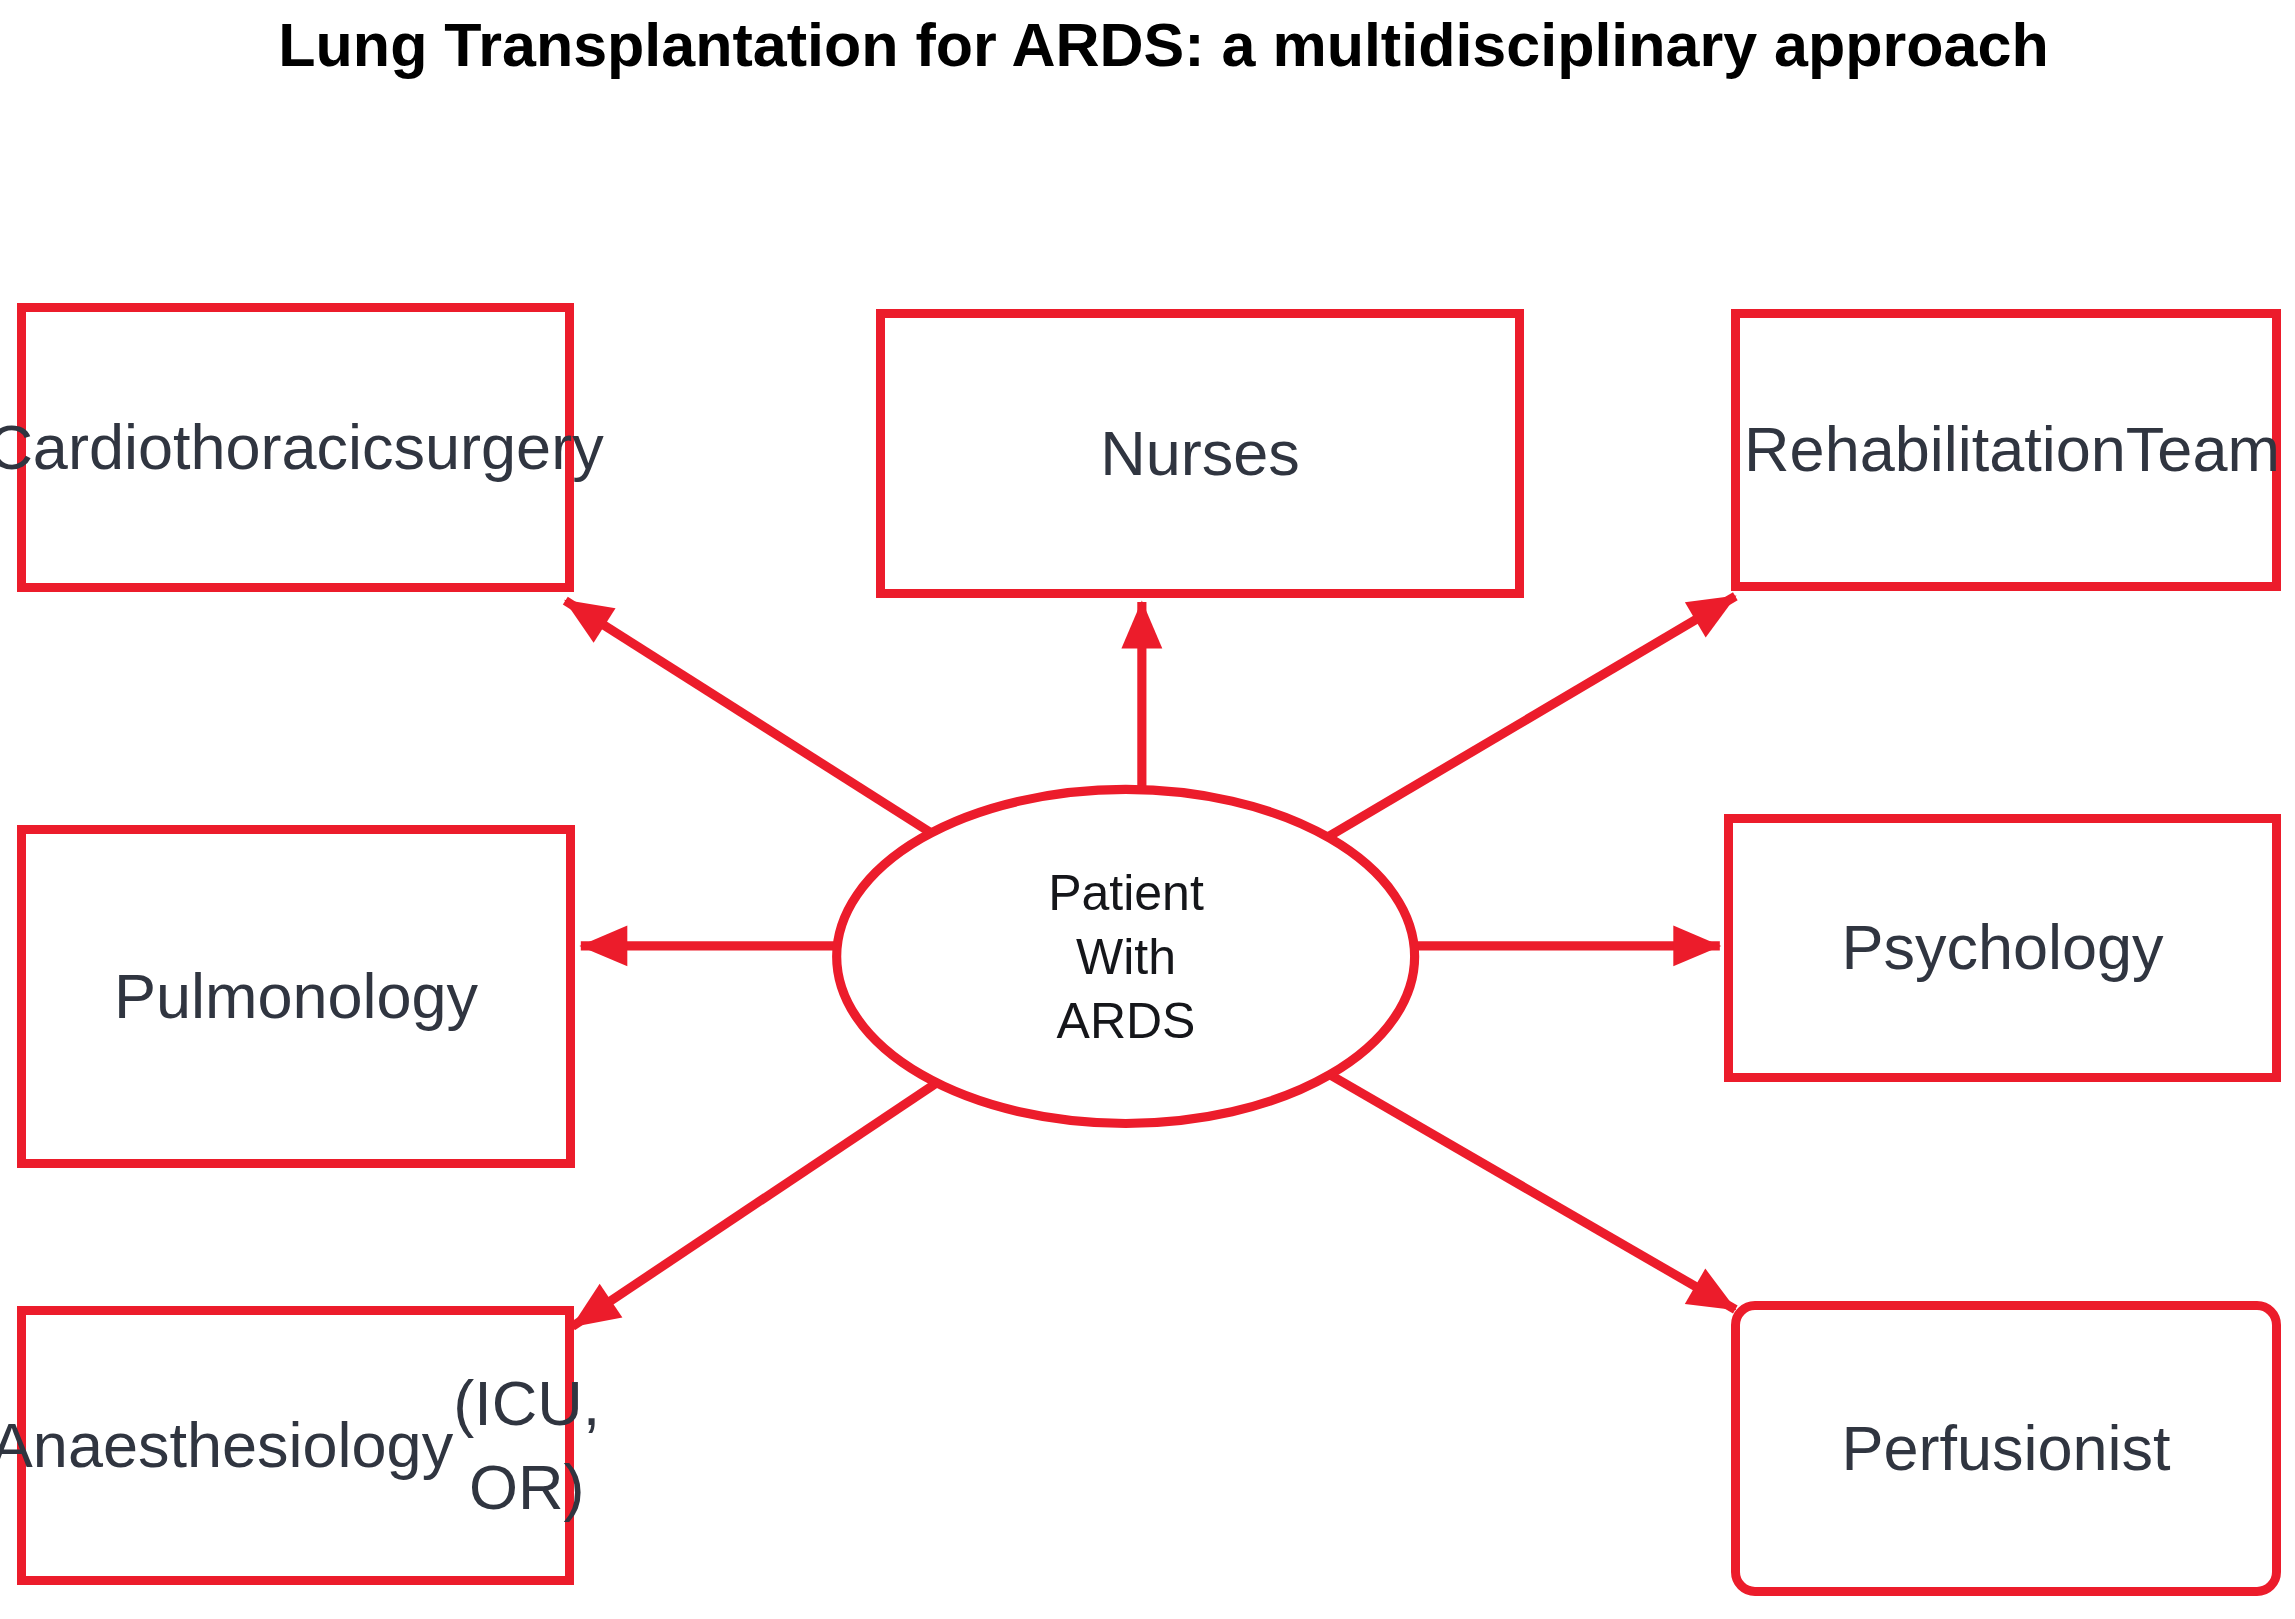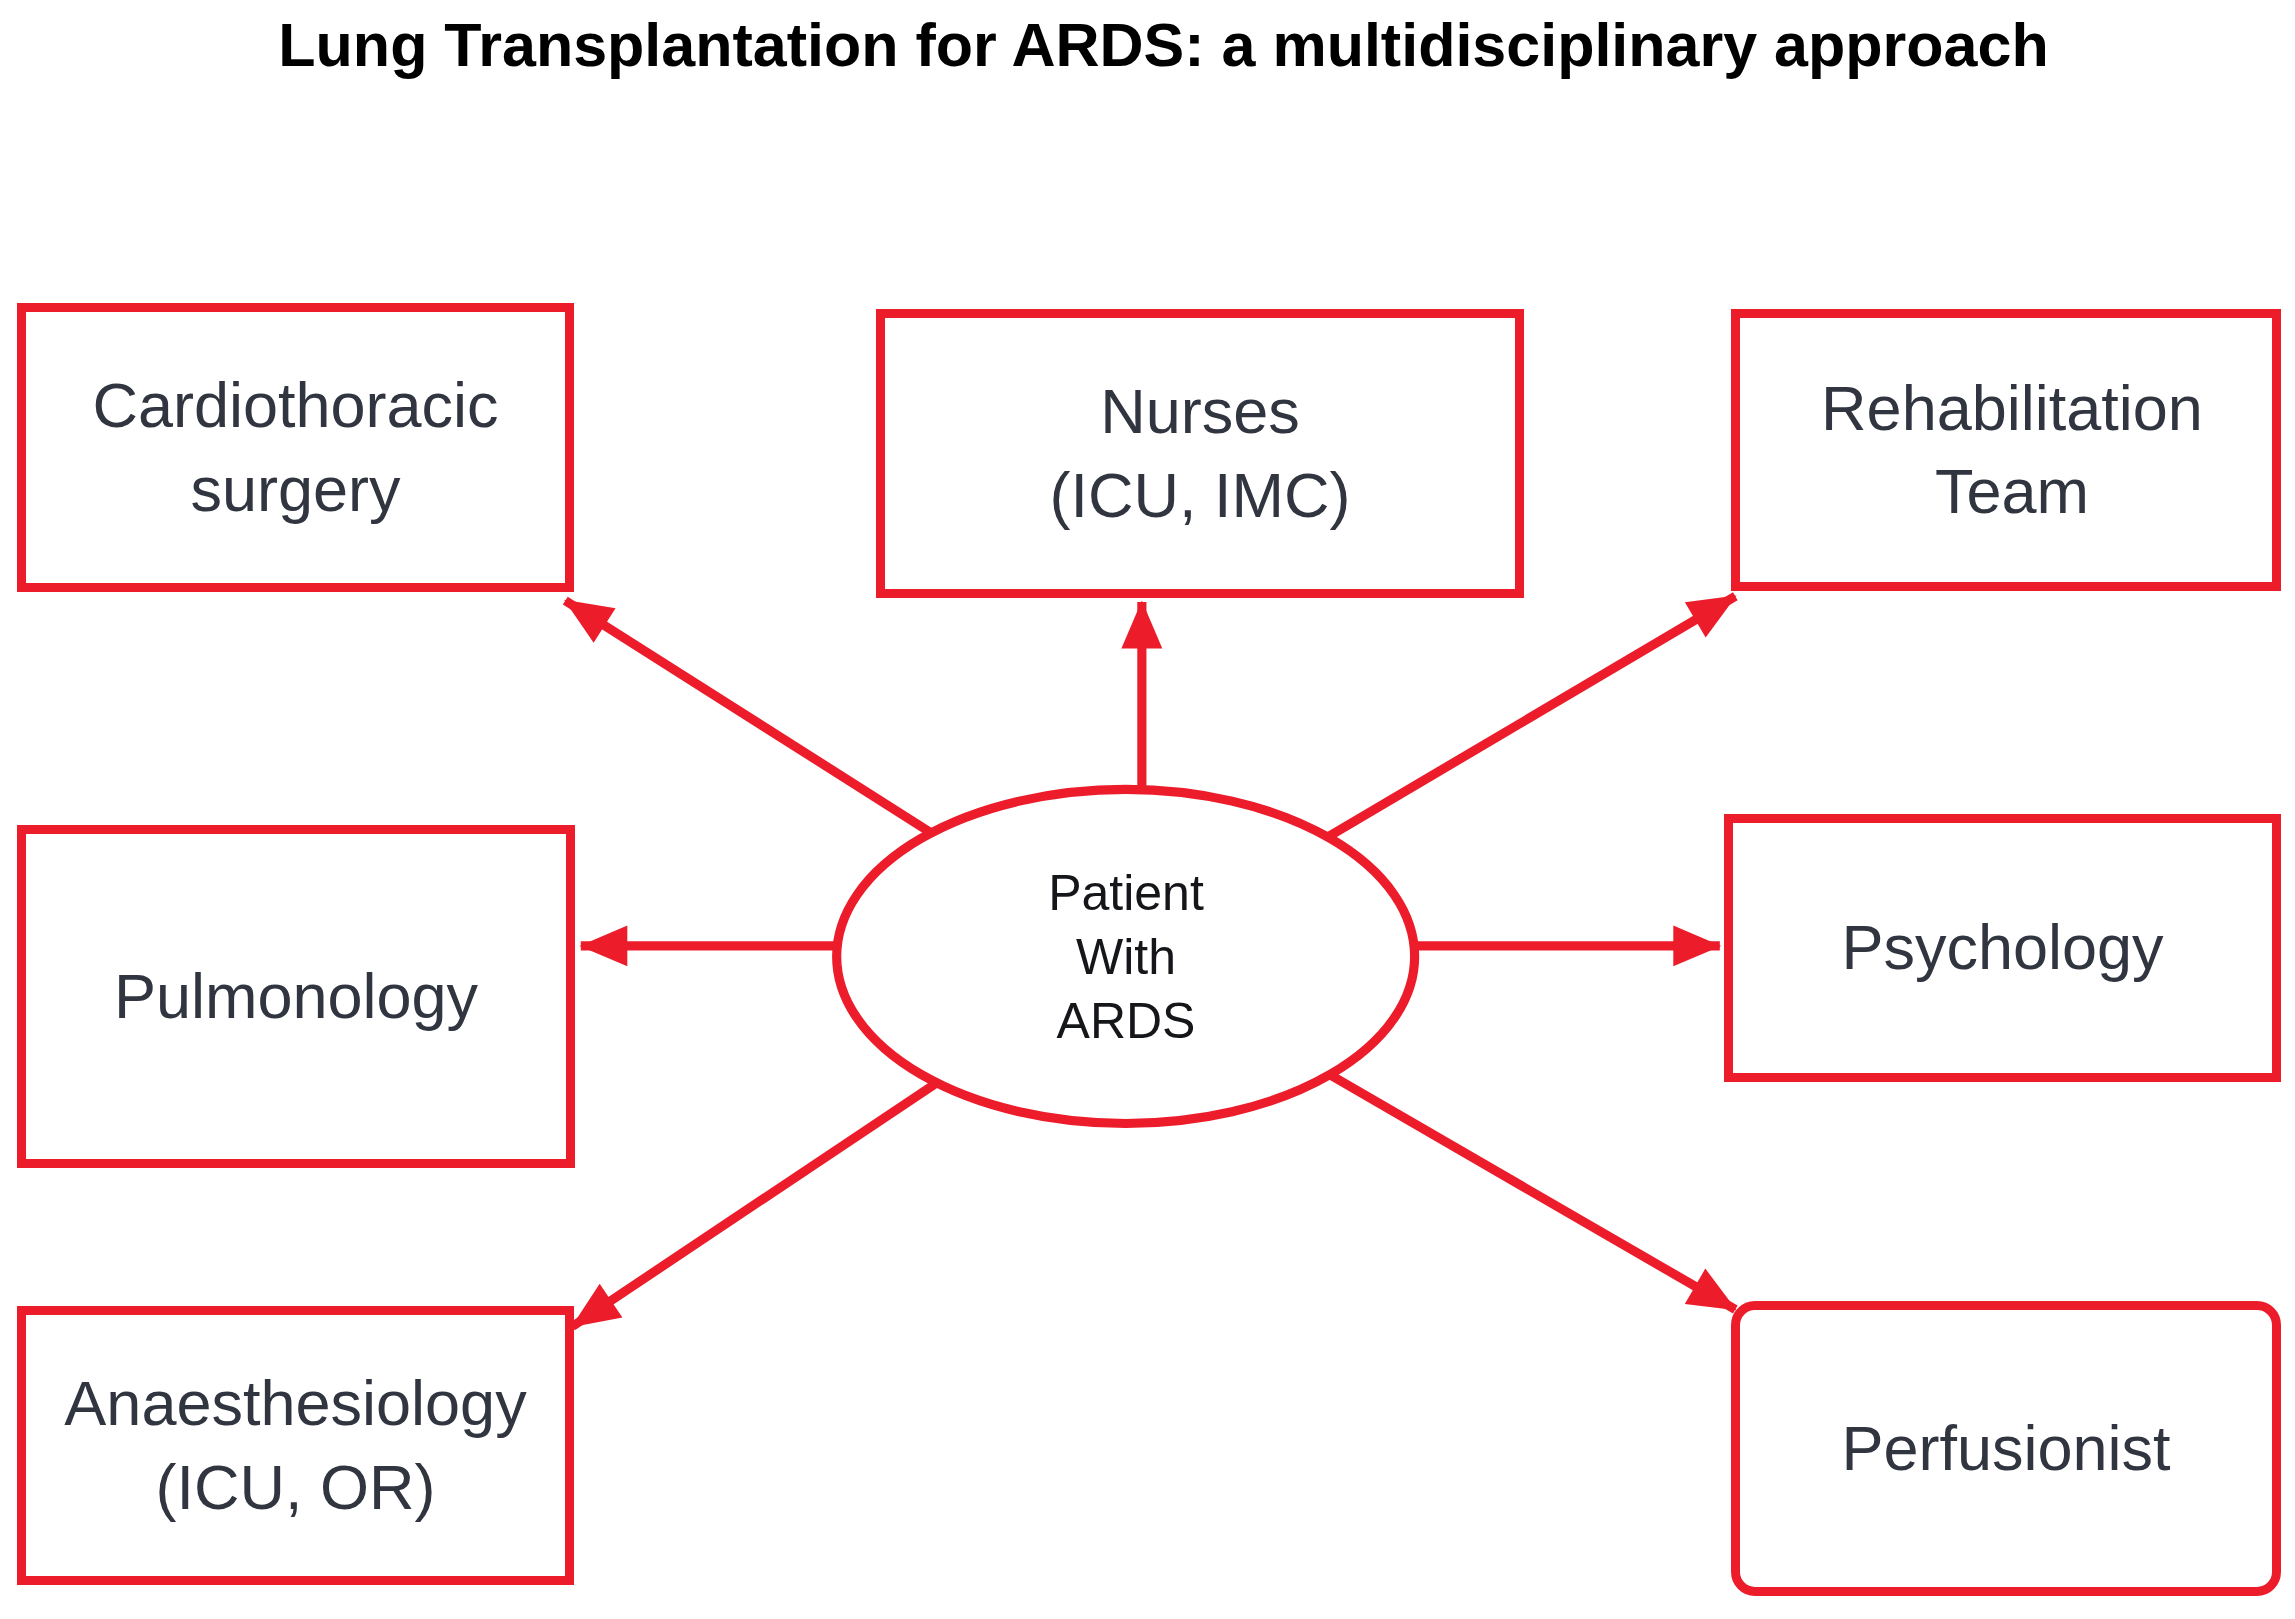--- a/index.html
+++ b/index.html
@@ -18,21 +18,21 @@
     text-align:center;font-size:61px;font-weight:bold;line-height:1.2;
     color:var(--title-text);letter-spacing:0;
   }
   .links{position:absolute;left:0;top:0;z-index:1;}
   .links line{stroke:var(--red);stroke-width:13;fill:none;}
   .links .node-ellipse{fill:#ffffff;stroke:var(--red);stroke-width:13;}
   .links .head{fill:var(--red);stroke:none;}
   .box{
     position:absolute;z-index:2;background:#ffffff;
     border:9.2px solid var(--red);box-sizing:border-box;
-    display:flex;flex-direction:column;align-items:center;justify-content:center;
+    display:flex;flex-direction:row;align-items:center;justify-content:center;
     font-size:63px;line-height:1.32;color:var(--box-text);text-align:center;
   }
   .center-label{
     position:absolute;z-index:3;display:flex;flex-direction:column;
     align-items:center;justify-content:center;text-align:center;
     font-size:50px;line-height:1.28;color:var(--center-text);
   }
 </style>
 </head>
 <body>
@@ -59,21 +59,20 @@
     <ellipse class="node-ellipse" cx="1597" cy="1357" rx="410" ry="237"></ellipse>
   </svg>
 
   <div class="box" style="left:17px;top:303px;width:557px;height:289px;">
     <div>Cardiothoracic</div>
     <div>surgery</div>
   </div>
 
   <div class="box" style="left:876px;top:309px;width:648px;height:289px;">
     <div>Nurses</div>
-    <div>(ICU, IMC)</div>
   </div>
 
   <div class="box" style="left:1731px;top:309px;width:550px;height:282px;padding-left:12px;">
     <div>Rehabilitation</div>
     <div>Team</div>
   </div>
 
   <div class="box" style="left:17px;top:825px;width:558px;height:343px;">
     <div>Pulmonology</div>
     <div></div>

